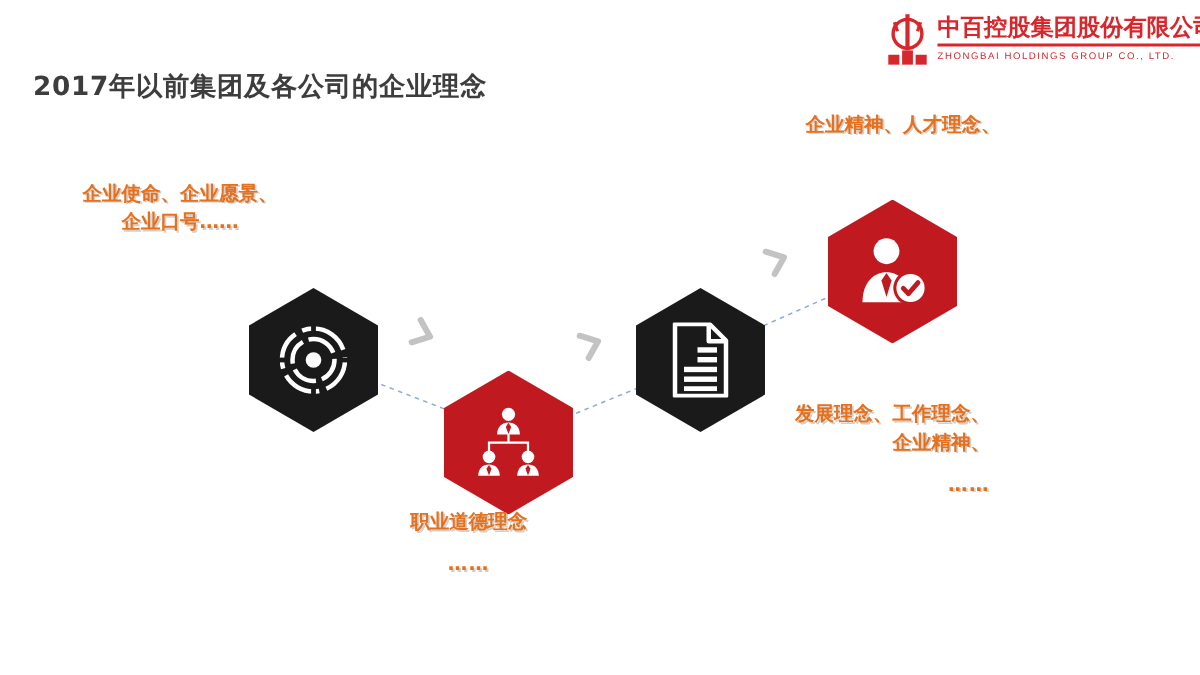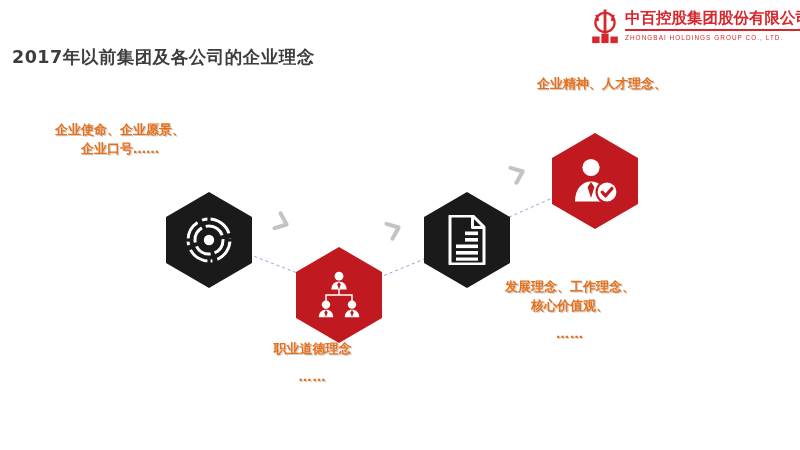--- a/index.html
+++ b/index.html
@@ -67,21 +67,21 @@
     letter-spacing: 1.05px;
     line-height: 9px;
     white-space: nowrap;
     font-family: "Liberation Sans", sans-serif;
   }
 
   
   .slide-title {
     position: absolute;
     top: 45px;
-    left: 12px;
+    left: 22px;
     font-size: 17.5px;
     font-weight: bold;
     color: #3D3D3D;
     letter-spacing: 0.5px;
     font-family: "DejaVu Sans", "Liberation Sans", sans-serif;
     white-space: nowrap;
   }
 
   
   .hex {
@@ -247,23 +247,23 @@
     <span>企业使命、企业愿景、</span><br>
     <span>企业口号……</span>
   </div>
 
   <div class="caption" style="left:230px; top:320px; width:165px;">
     <br>
     <span>职业道德理念</span>
     <span class="dots-spaced">……</span>
   </div>
 
-  <div class="caption" style="left:480px; top:277px; width:180px;">
+  <div class="caption" style="left:480px; top:267px; width:180px;text-align:right;">
     <span>发展理念、工作理念、</span><br>
-    <span>核心价值观、</span>
+    <span>企业精神、</span>
     <span class="dots-spaced">……</span>
   </div>
 
   <div class="caption" style="left:512px; top:74px; width:180px;">
     <span>企业精神、人才理念、</span><br>
   </div>
 
 </div>
 
 </body></html>

